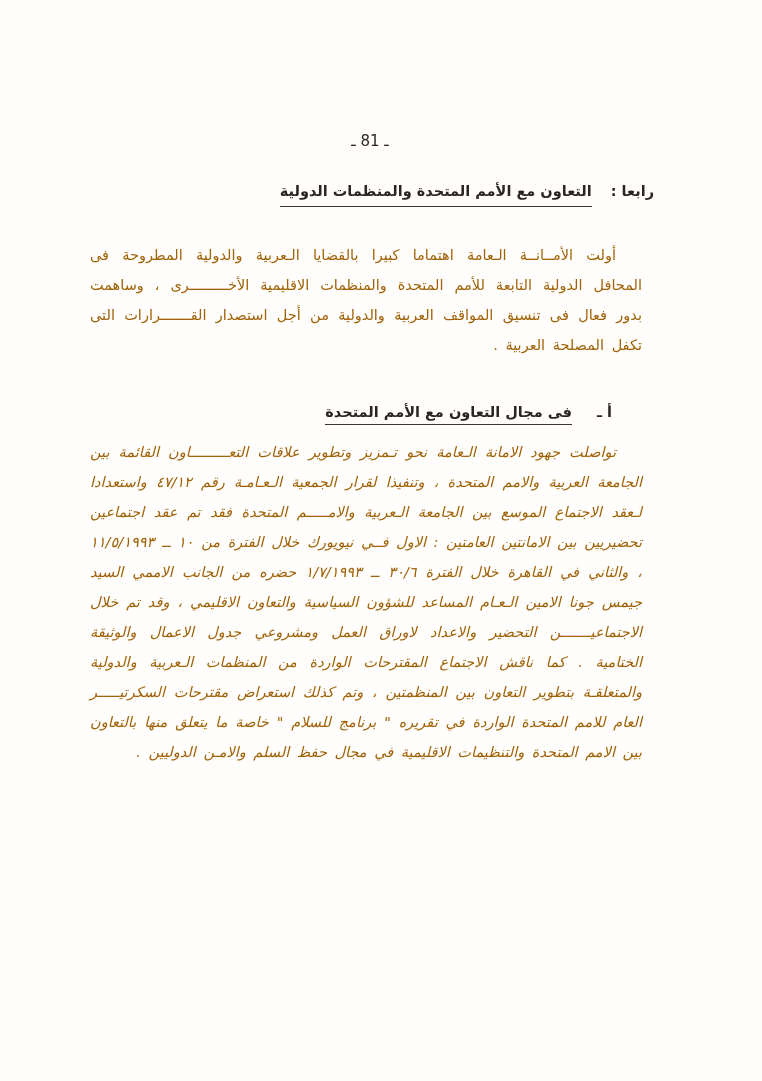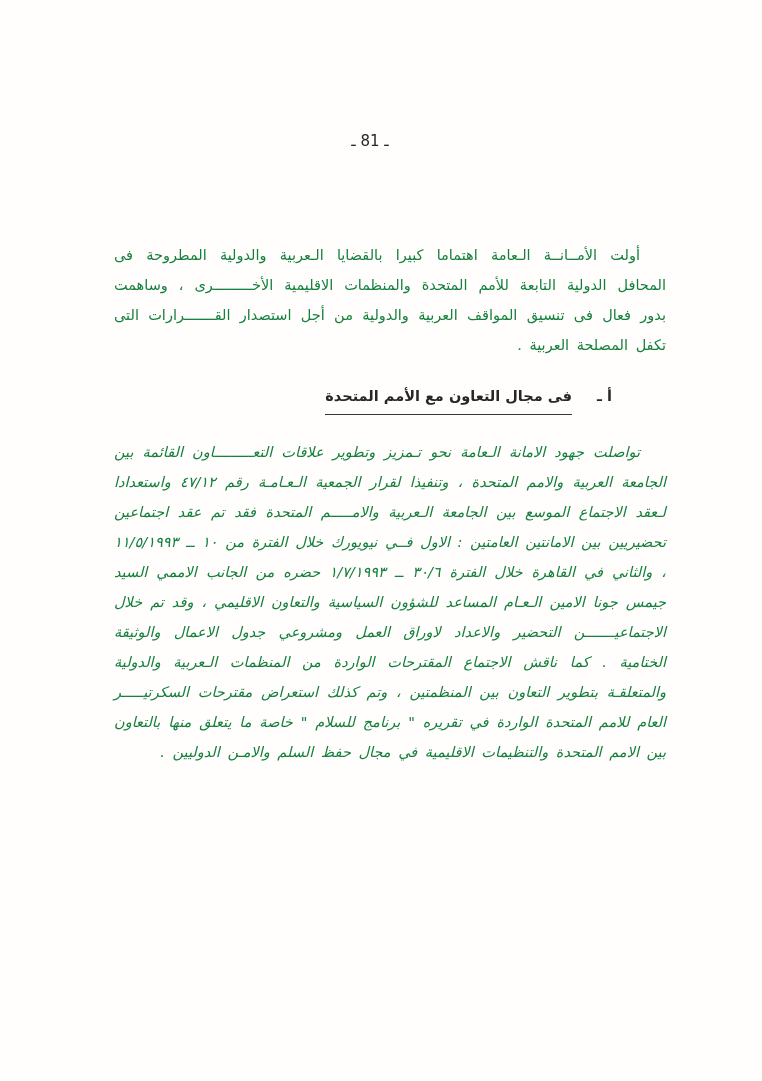--- a/index.html
+++ b/index.html
@@ -42,61 +42,66 @@
     display: inline-block;
     margin-left: 14px;
   }
   .section-heading .title {
     display: inline-block;
     border-bottom: 1.5px solid #3a352f;
     padding-bottom: 7px;
   }
   .paragraph {
     position: absolute;
-    right: 96px;
+    right: 120px;
     width: 552px;
     font-size: 14.5px;
     line-height: 30px;
     text-align: justify;
     text-indent: 26px;
     word-spacing: 3px;
-    color: #15803d;
+    color: #a16207;
   }
   .paragraph-intro {
     top: 240px;
   }
   .subsection-heading {
     position: absolute;
     top: 388px;
     right: 150px;
     font-size: 14.5px;
     font-weight: bold;
     white-space: nowrap;
   }
   .subsection-heading .label {
     display: inline-block;
     margin-left: 20px;
+    margin-top: 16px;
   }
   .subsection-heading .title {
     display: inline-block;
     border-bottom: 1.5px solid #3a352f;
-    padding-bottom: 10px;
+    padding-bottom: 4px;
   }
   .paragraph-body {
     top: 437px;
     font-style: italic;
   }
 </style>
 </head>
 <body>
 
 <div class="sheet">
 
   <div class="page-number">ـ  81  ـ</div>
 
+  <div class="section-heading">
+    <span class="label">رابعا :</span>
+    <span class="title">التعاون مع الأمم المتحدة والمنظمات الدولية</span>
+  </div>
 
   <div class="paragraph paragraph-intro">أولت الأمــانــة الـعامة اهتماما كبيرا بالقضايا الـعربية والدولية المطروحة فى المحافل الدولية التابعة للأمم المتحدة والمنظمات الاقليمية الأخـــــــــرى ، وساهمت بدور فعال فى تنسيق المواقف العربية والدولية من أجل استصدار القـــــــرارات التى تكفل المصلحة العربية .</div>
 
   <div class="subsection-heading">
     <span class="label">أ ـ</span>
     <span class="title">فى مجال التعاون مع الأمم المتحدة</span>
   </div>
 
   <div class="paragraph paragraph-body">تواصلت جهود الامانة الـعامة نحو تـمزيز وتطوير علاقات التعـــــــــاون القائمة بين الجامعة العربية والامم المتحدة ،  وتنفيذا لقرار الجمعية الـعـامـة رقم ٤٧/١٢ واستعدادا لـعقد الاجتماع الموسع  بين الجامعة الـعربية والامـــــم المتحدة فقد تم عقد اجتماعين تحضيريين بين الامانتين العامتين : الاول  فــي نيويورك خلال الفترة من ١٠ ــ ١١/٥/١٩٩٣ ،  والثاني في القاهرة خلال الفترة ٣٠/٦ ــ ١/٧/١٩٩٣ حضره من الجانب الاممي السيد جيمس جونا الامين الـعـام المساعد للشؤون السياسية والتعاون الاقليمي ، وقد تم خلال الاجتماعيـــــــن التحضير والاعداد لاوراق العمل ومشروعي جدول الاعمال والوثيقة الختامية . كما ناقش الاجتماع المقترحات الواردة من المنظمات الـعربية والدولية والمتعلقـة بتطوير التعاون بين المنظمتين ،  وتم كذلك استعراض مقترحات السكرتيـــــر العام للامم المتحدة الواردة في تقريره " برنامج للسلام " خاصة ما يتعلق منها بالتعاون بين الامم المتحدة والتنظيمات الاقليمية في مجال حفظ السلم والامـن الدوليين .</div>
 

